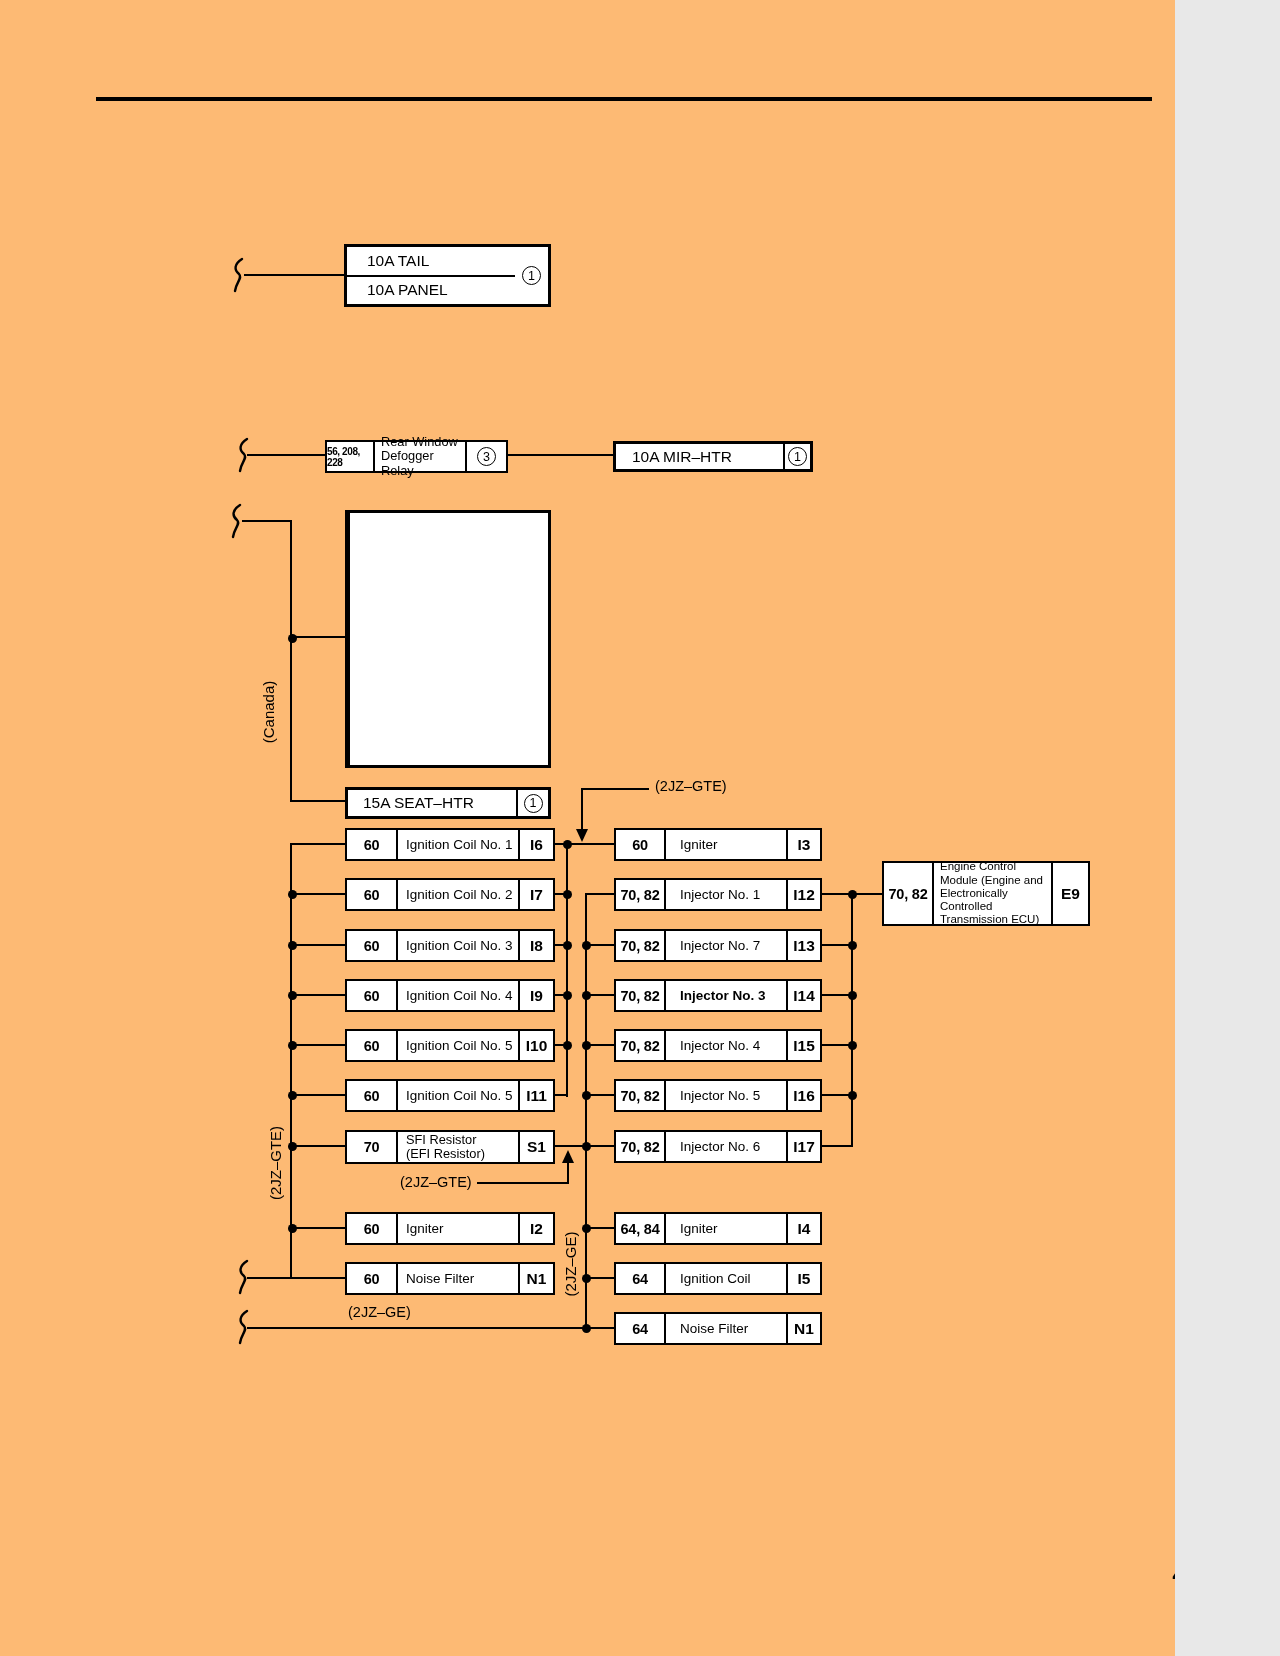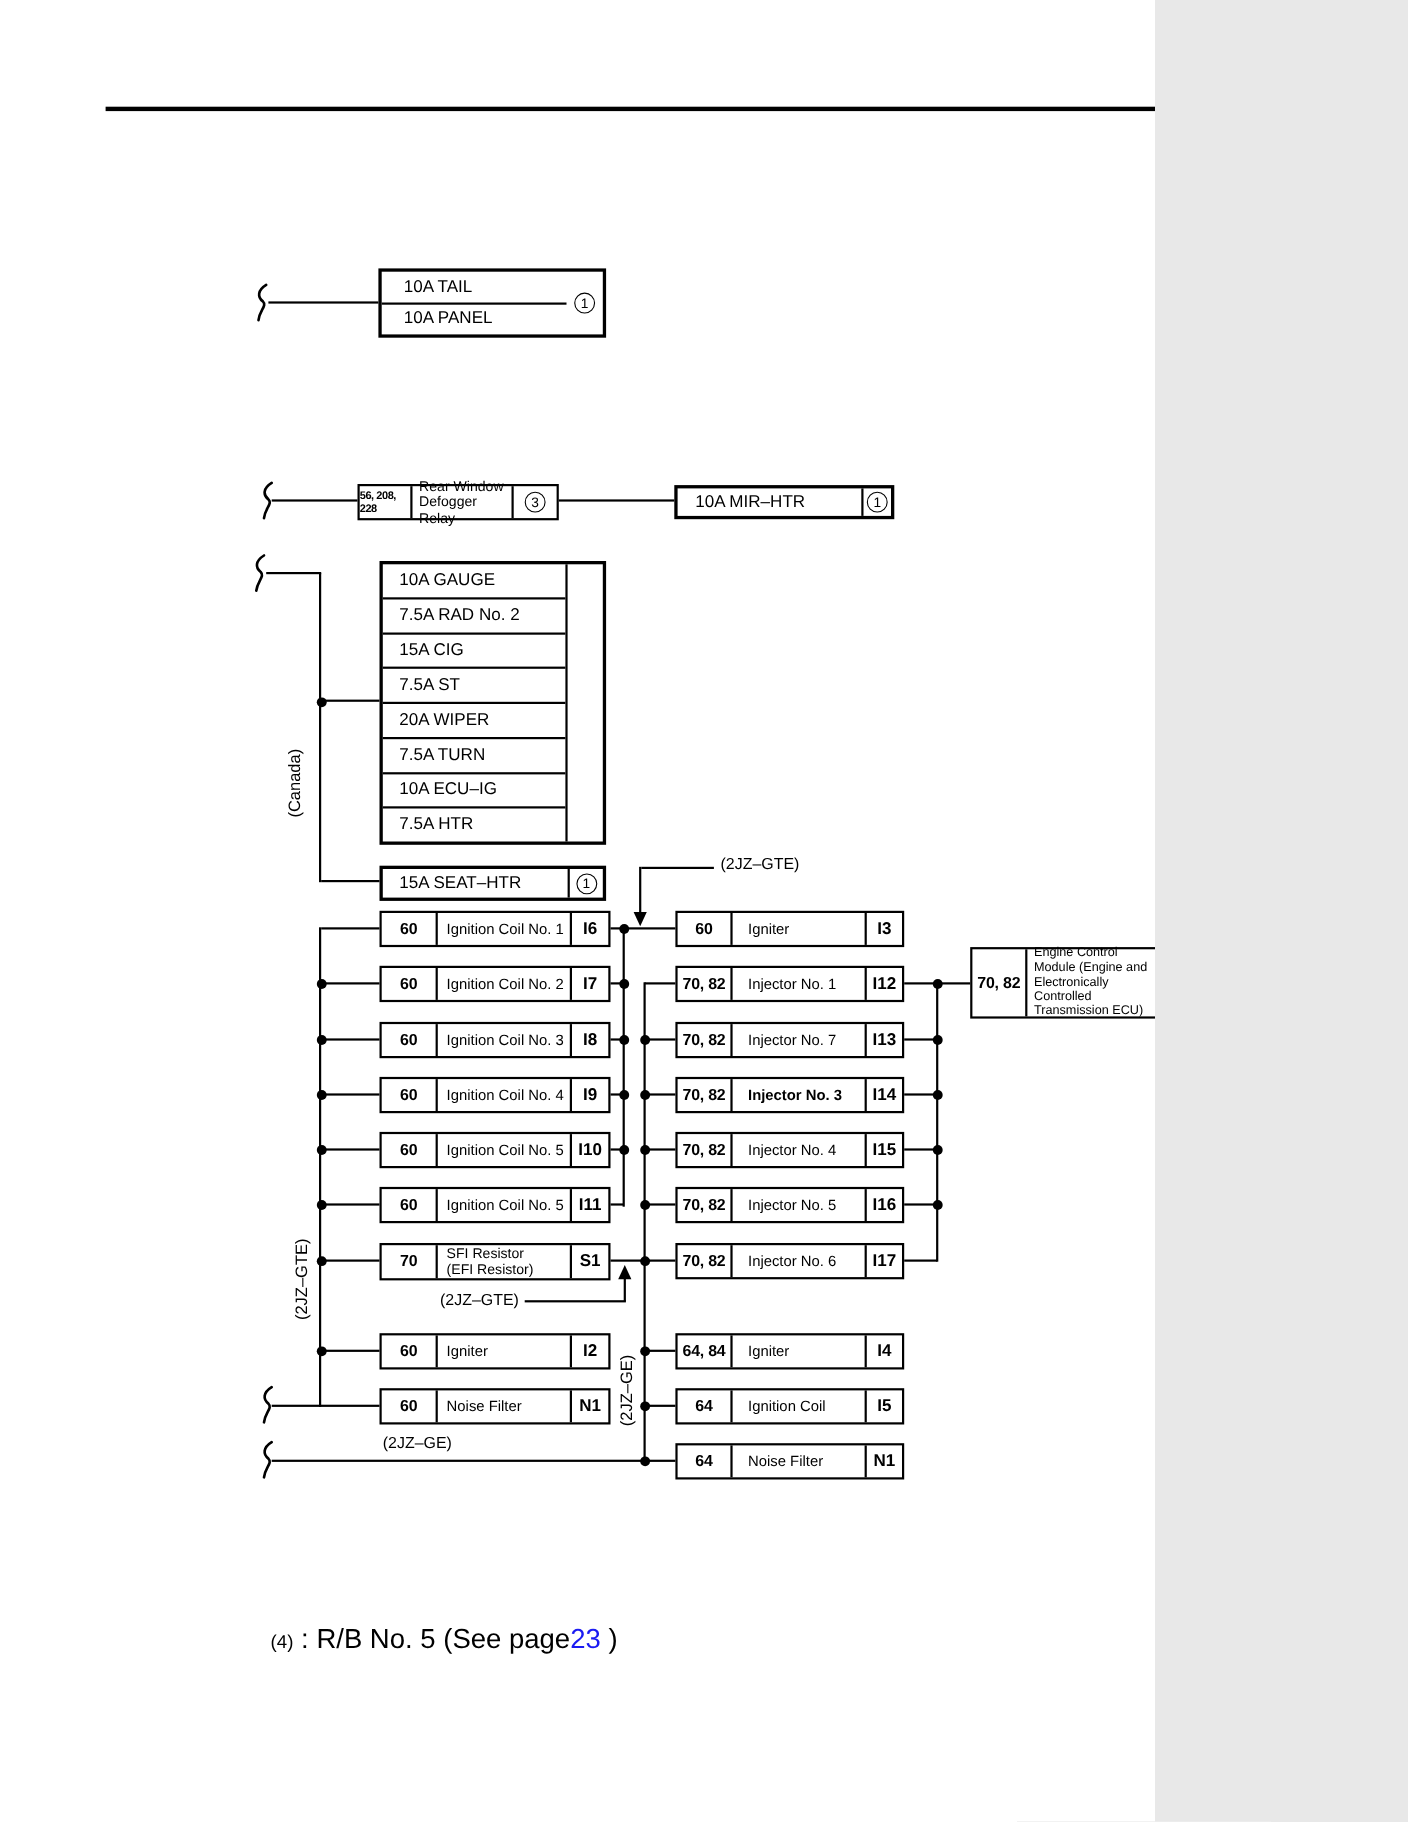--- a/index.html
+++ b/index.html
@@ -1,16 +1,16 @@
 <!DOCTYPE html>
 <html><head>
 <meta charset="utf-8">
 <style>
   html,body{margin:0;padding:0;background:#e8e8e8;}
-  .page{position:relative;width:1050px;height:1656px;background:#ffffff;
+  .page{position:relative;width:1175px;height:1656px;background:#fdba74;
         font-family:"Liberation Sans","DejaVu Sans",sans-serif;color:#000;overflow:hidden;}
   .rule{position:absolute;background:#000;}
   .wire{position:absolute;background:#000;}
   .dot{position:absolute;width:9px;height:9px;border-radius:50%;background:#000;}
   .box{position:absolute;display:flex;background:#fff;border:2px solid #000;box-sizing:border-box;}
   .box.thick{border-width:3px;}
   .cell{display:flex;align-items:center;box-sizing:border-box;height:100%;}
   .cell + .cell{border-left:2px solid #000;}
   .num{justify-content:center;font-weight:bold;font-size:14.5px;letter-spacing:-0.2px;}
   .name{flex:1;font-size:13.5px;padding-left:8px;}
@@ -65,30 +65,20 @@
   </div>
 
   <div class="box thick" style="left:613px;top:441px;width:200px;height:31px;">
     <div class="cell" style="flex:1;font-size:15.5px;padding-left:16px;">10A MIR–HTR</div>
     <div class="cell circcell" style="width:27px;">
       <span class="circ">1</span>
     </div>
   </div>
 
   <div class="box thick" style="left:345px;top:510px;width:206px;height:258px;">
-    <div class="fusecol">
-      <div class="frow">10A GAUGE</div>
-      <div class="frow">7.5A RAD No. 2</div>
-      <div class="frow">15A CIG</div>
-      <div class="frow">7.5A ST</div>
-      <div class="frow">20A WIPER</div>
-      <div class="frow">7.5A TURN</div>
-      <div class="frow">10A ECU–IG</div>
-      <div class="frow">7.5A HTR</div>
-    </div>
     <div class="strip"></div>
   </div>
 
   <div class="box thick" style="left:345px;top:787px;width:206px;height:32px;">
     <div class="cell" style="flex:1;font-size:15.5px;padding-left:15px;">15A SEAT–HTR</div>
     <div class="cell circcell" style="width:32px;">
       <span class="circ">1</span>
     </div>
   </div>
 
@@ -203,23 +193,20 @@
   <div class="vtext" style="left:268px;top:712px;">(Canada)</div>
   <div class="vtext" style="left:275px;top:1163px;">(2JZ–GTE)</div>
   <div class="vtext" style="left:570px;top:1264px;">(2JZ–GE)</div>
   <div class="htext" style="left:655px;top:778px;">(2JZ–GTE)</div>
   <div class="htext" style="left:400px;top:1174px;">(2JZ–GTE)</div>
   <div class="htext" style="left:348px;top:1304px;">(2JZ–GE)</div>
 
   <div class="arrow down" style="left:576px;top:829px;"></div>
   <div class="arrow up" style="left:562px;top:1150px;"></div>
 
-  <div class="footnote" style="left:246px;top:1476px;">
-    <span class="fmark">(4)</span><span class="fmain"> : R/B No. 5 (See page</span><span class="fref" id="page-ref-link" style="color: rgb(27, 27, 242);">23</span><span class="fmain"> )</span>
-  </div>
 
   <div class="pagenum" style="left:1172px;top:1556px;">45</div>
 
 <div class="wire" style="left: 244px; top: 274px; width: 100px; height: 2px;"></div>
     <div class="wire" style="left: 247px; top: 454px; width: 78px; height: 2px;"></div>
     <div class="wire" style="left: 508px; top: 454px; width: 105px; height: 2px;"></div>
     <div class="wire" style="left: 242px; top: 520px; width: 50px; height: 2px;"></div>
     <div class="wire" style="left: 292px; top: 636px; width: 53px; height: 2px;"></div>
     <div class="wire" style="left: 292px; top: 800px; width: 53px; height: 2px;"></div>
     <div class="wire" style="left: 292px; top: 843px; width: 53px; height: 2px;"></div>

